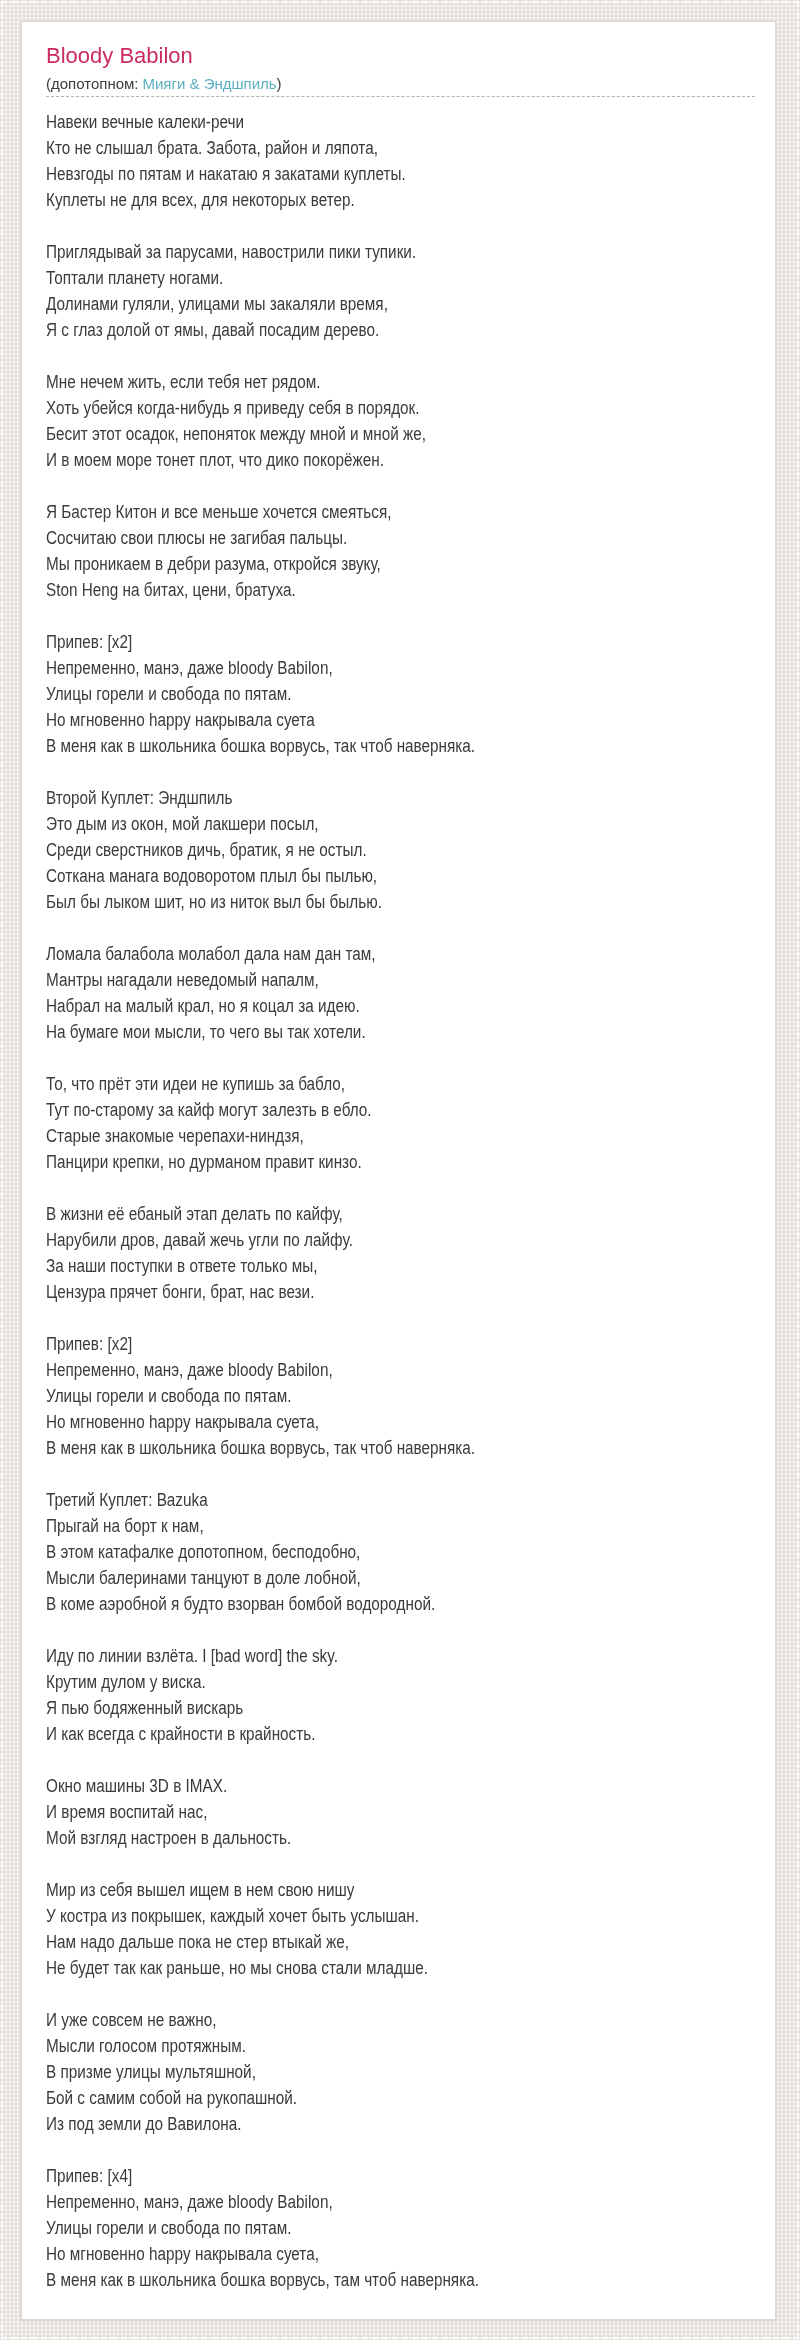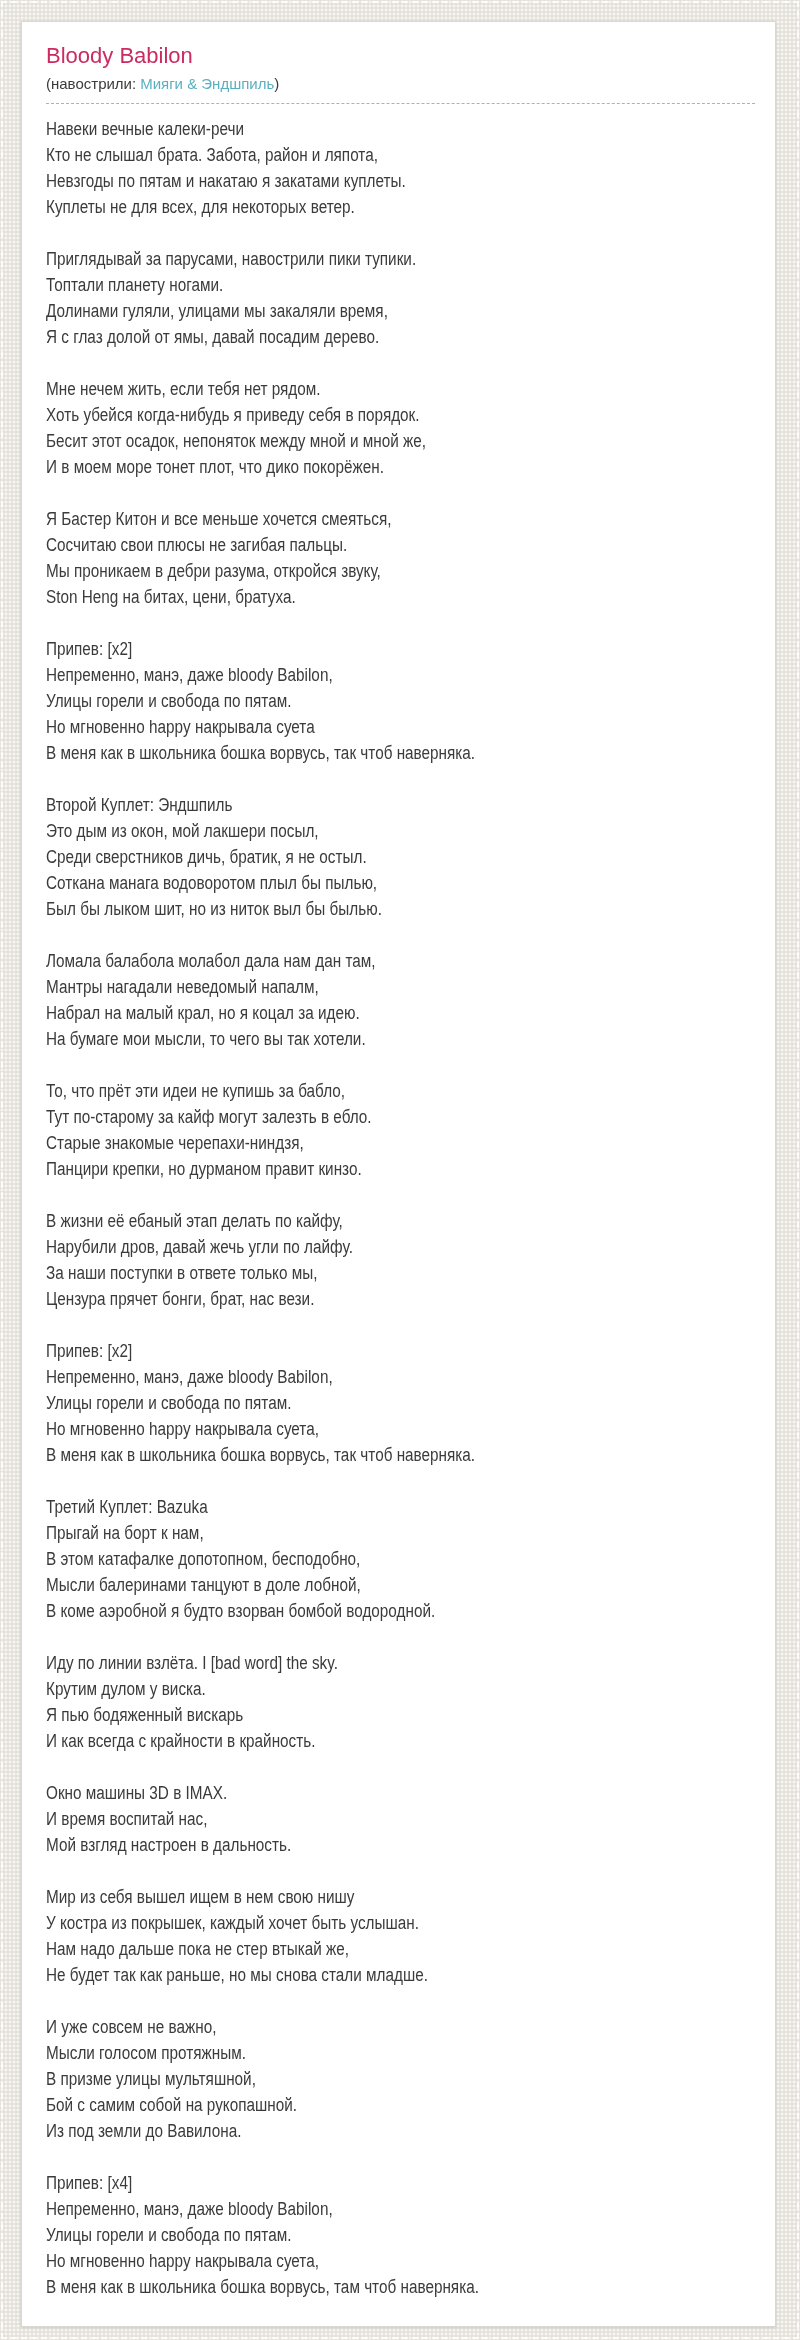--- a/index.html
+++ b/index.html
@@ -25,21 +25,21 @@
     position: absolute; left: 21px; top: 21px;
     width: 755px; min-height: 2294px;
     box-sizing: border-box;
     background: var(--card-background, #ffffff);
     border: 1px solid #dbd8d2;
     box-shadow: 0 1px 3px rgba(0,0,0,.10);
     padding: 22px 20px 26px 24px;
   }
   .header {
     border-bottom: 1px dashed var(--separator-dash, #aab3bc);
-    padding-bottom: 10px;
+    padding-bottom: 3px;
   }
   .title {
     margin: 0 0 7px 0;
     font-size: 22px; line-height: 24px; font-weight: normal;
     color: var(--title-text, #ca2b60);
   }
   .artist-line {
     font-size: 15px; line-height: 18px;
     color: var(--body-text, #3b3b3b);
   }
@@ -60,21 +60,21 @@
   }
 </style>
 </head>
 <body>
 
 <div class="page">
   <div class="page-frame"></div>
   <div class="card">
     <div class="header">
       <h1 class="title">Bloody Babilon</h1>
-      <div class="artist-line"><span>(навострили:</span><a class="artist-link" href="#">Мияги &amp; Эндшпиль</a><span>)</span></div>
+      <div class="artist-line"><span>(допотопном:</span><a class="artist-link" href="#">Мияги &amp; Эндшпиль</a><span>)</span></div>
     </div>
     <div class="lyrics">Навеки вечные калеки-речи
 Кто не слышал брата. Забота, район и ляпота,
 Невзгоды по пятам и накатаю я закатами куплеты.
 Куплеты не для всех, для некоторых ветер.
 
 Приглядывай за парусами, навострили пики тупики.
 Топтали планету ногами.
 Долинами гуляли, улицами мы закаляли время,
 Я с глаз долой от ямы, давай посадим дерево.

